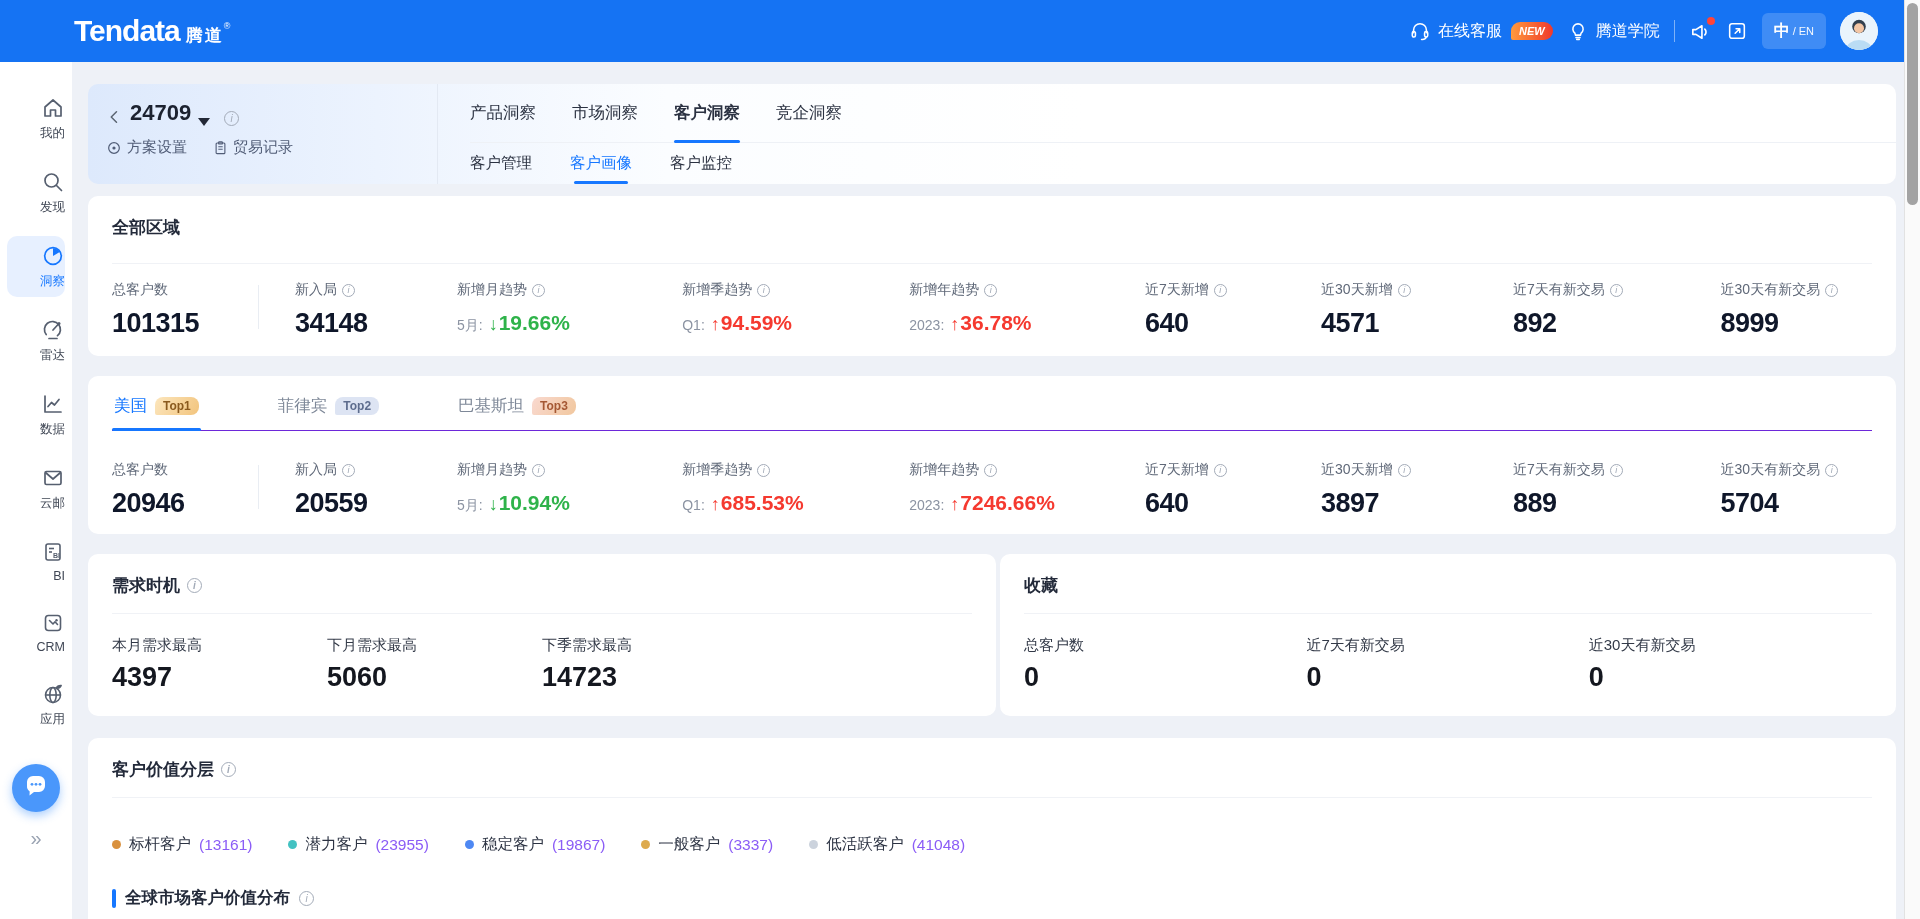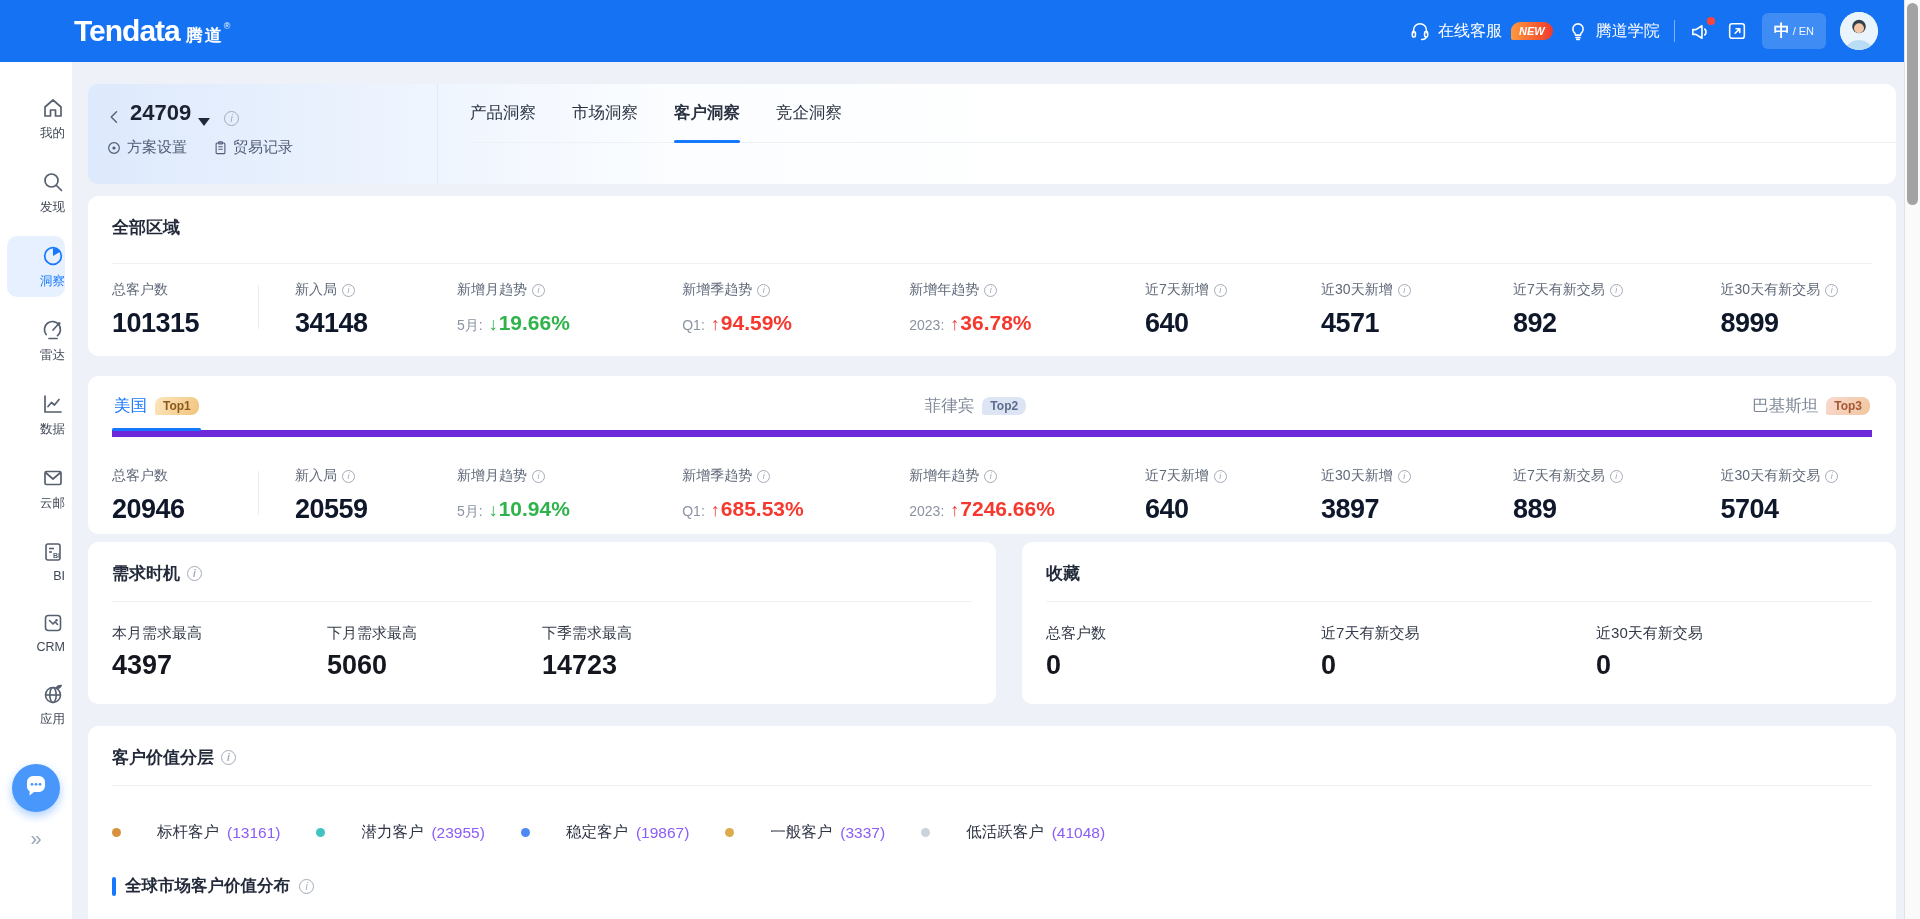--- a/index.html
+++ b/index.html
@@ -99,46 +99,46 @@
   .stat-label .info{ width:13px; height:13px; font-size:9px; line-height:11px; }
   .stat-value{ margin-top:9px; font-size:27px; font-weight:700; color:#0f172a; letter-spacing:-.5px; }
   .stat-trend{ margin-top:12px; display:flex; align-items:baseline; gap:6px; white-space:nowrap; }
   .trend-prefix{ font-size:14px; color:#8b93a2; }
   .trend{ font-size:21px; font-weight:700; display:flex; align-items:baseline; gap:1px; }
   .trend .arrow{ font-size:18px; font-weight:900; }
   .trend.down{ color:#2fb34a; }
   .trend.up{ color:#f5392f; }
   
   .country-card{ margin-top:20px; padding:10px 24px 0; height:158px; }
-  .country-tabs{ display:flex; gap:24px; border-bottom:7px solid #6d28d9;justify-content:space-between; }
+  .country-tabs{ display:flex; gap:75px; border-bottom:1px solid #6d28d9; }
   .ctab{ display:flex; align-items:center; gap:8px; padding:9px 2px 13px; cursor:pointer; position:relative; }
   .ctab-name{ font-size:16.5px; color:#7e8898; }
   .ctab.active .ctab-name{ color:#1677ff; }
   .ctab.active::after{ content:""; position:absolute; left:0; right:0; bottom:-1px; height:3px; background:#1677ff; border-radius:2px; }
   .top-badge{ font-size:12px; font-weight:700; padding:3px 8px; border-radius:8px 8px 8px 2px; line-height:1; }
   .top1{ background:linear-gradient(120deg,#fce6bd,#f2c47d); color:#8a5a1e; }
   .top2{ background:#dde4f3; color:#5e6d8e; }
   .top3{ background:linear-gradient(120deg,#f9d9d0,#f1c79e); color:#a55834; }
   .country-card .stats-grid{ margin-top:30px; }
   
-  .two-col{ display:flex; gap:26px; margin-top:8px; }
+  .two-col{ display:flex; gap:4px; margin-top:20px; }
   .demand-card{ width:908px; flex:none; padding:20px 24px 0; height:162px; }
   .fav-card{ flex:1; padding:20px 24px 0; height:162px; }
   .mini-rule{ border:none; border-top:1px solid #f0f2f6; margin-top:16px; }
   .wide-grid{ display:grid; margin-top:22px; }
   .grid-4{ grid-template-columns:25% 25% 25% auto; }
   .grid-3{ grid-template-columns:33.3% 33.3% auto; }
   .wstat-label{ font-size:15px; color:#333a48; }
   .wstat-value{ margin-top:7px; font-size:27px; font-weight:700; color:#14171f; }
   
   .value-card{ margin-top:22px; padding:20px 24px; height:260px; }
   .legend-row{ display:flex; align-items:center; gap:36px; margin-top:36px; font-size:15.5px; }
   .legend-item{ display:flex; align-items:center; gap:8px; cursor:pointer; }
   .legend-dot{ width:9px; height:9px; border-radius:50%; flex:none; }
-  .legend-label{ color:#2c3343;margin-left:28px; }
+  .legend-label{ color:#2c3343; }
   .legend-count{ color:#8b5cf6; }
   .subsection{ display:flex; align-items:center; gap:9px; margin-top:32px; }
   .blue-bar{ width:4px; height:19px; background:#1677ff; border-radius:2px; }
   .subsection-title{ font-size:16.5px; font-weight:700; color:#232a3a; }
   
   .scrollbar{ position:absolute; top:0; right:0; bottom:0; width:16px; background:#fafafa; border-left:1px solid #e2e2e2; z-index:9; }
   .scroll-thumb{ position:absolute; top:3px; left:2px; width:11px; height:202px; background:#a3a3a3; border-radius:6px; cursor:pointer; }
 </style>
 </head>
 <body>
@@ -336,20 +336,25 @@
         </span>
       </div>
     </div>
     <div class="tabs-block">
       <div class="tabs-row">
         <span class="tab">产品洞察</span>
         <span class="tab">市场洞察</span>
         <span class="tab active">客户洞察</span>
         <span class="tab">竞企洞察</span>
       </div>
+      <div class="subtabs-row">
+        <span class="subtab">客户管理</span>
+        <span class="subtab active">客户画像</span>
+        <span class="subtab">客户监控</span>
+      </div>
     </div>
   </div>
 
   <div class="card section-card">
     <div class="card-title">全部区域</div>
     <hr class="title-rule">
     <div class="stats-grid">
       <div class="stat has-sep">
         <div class="stat-label">
             <span>总客户数</span>

